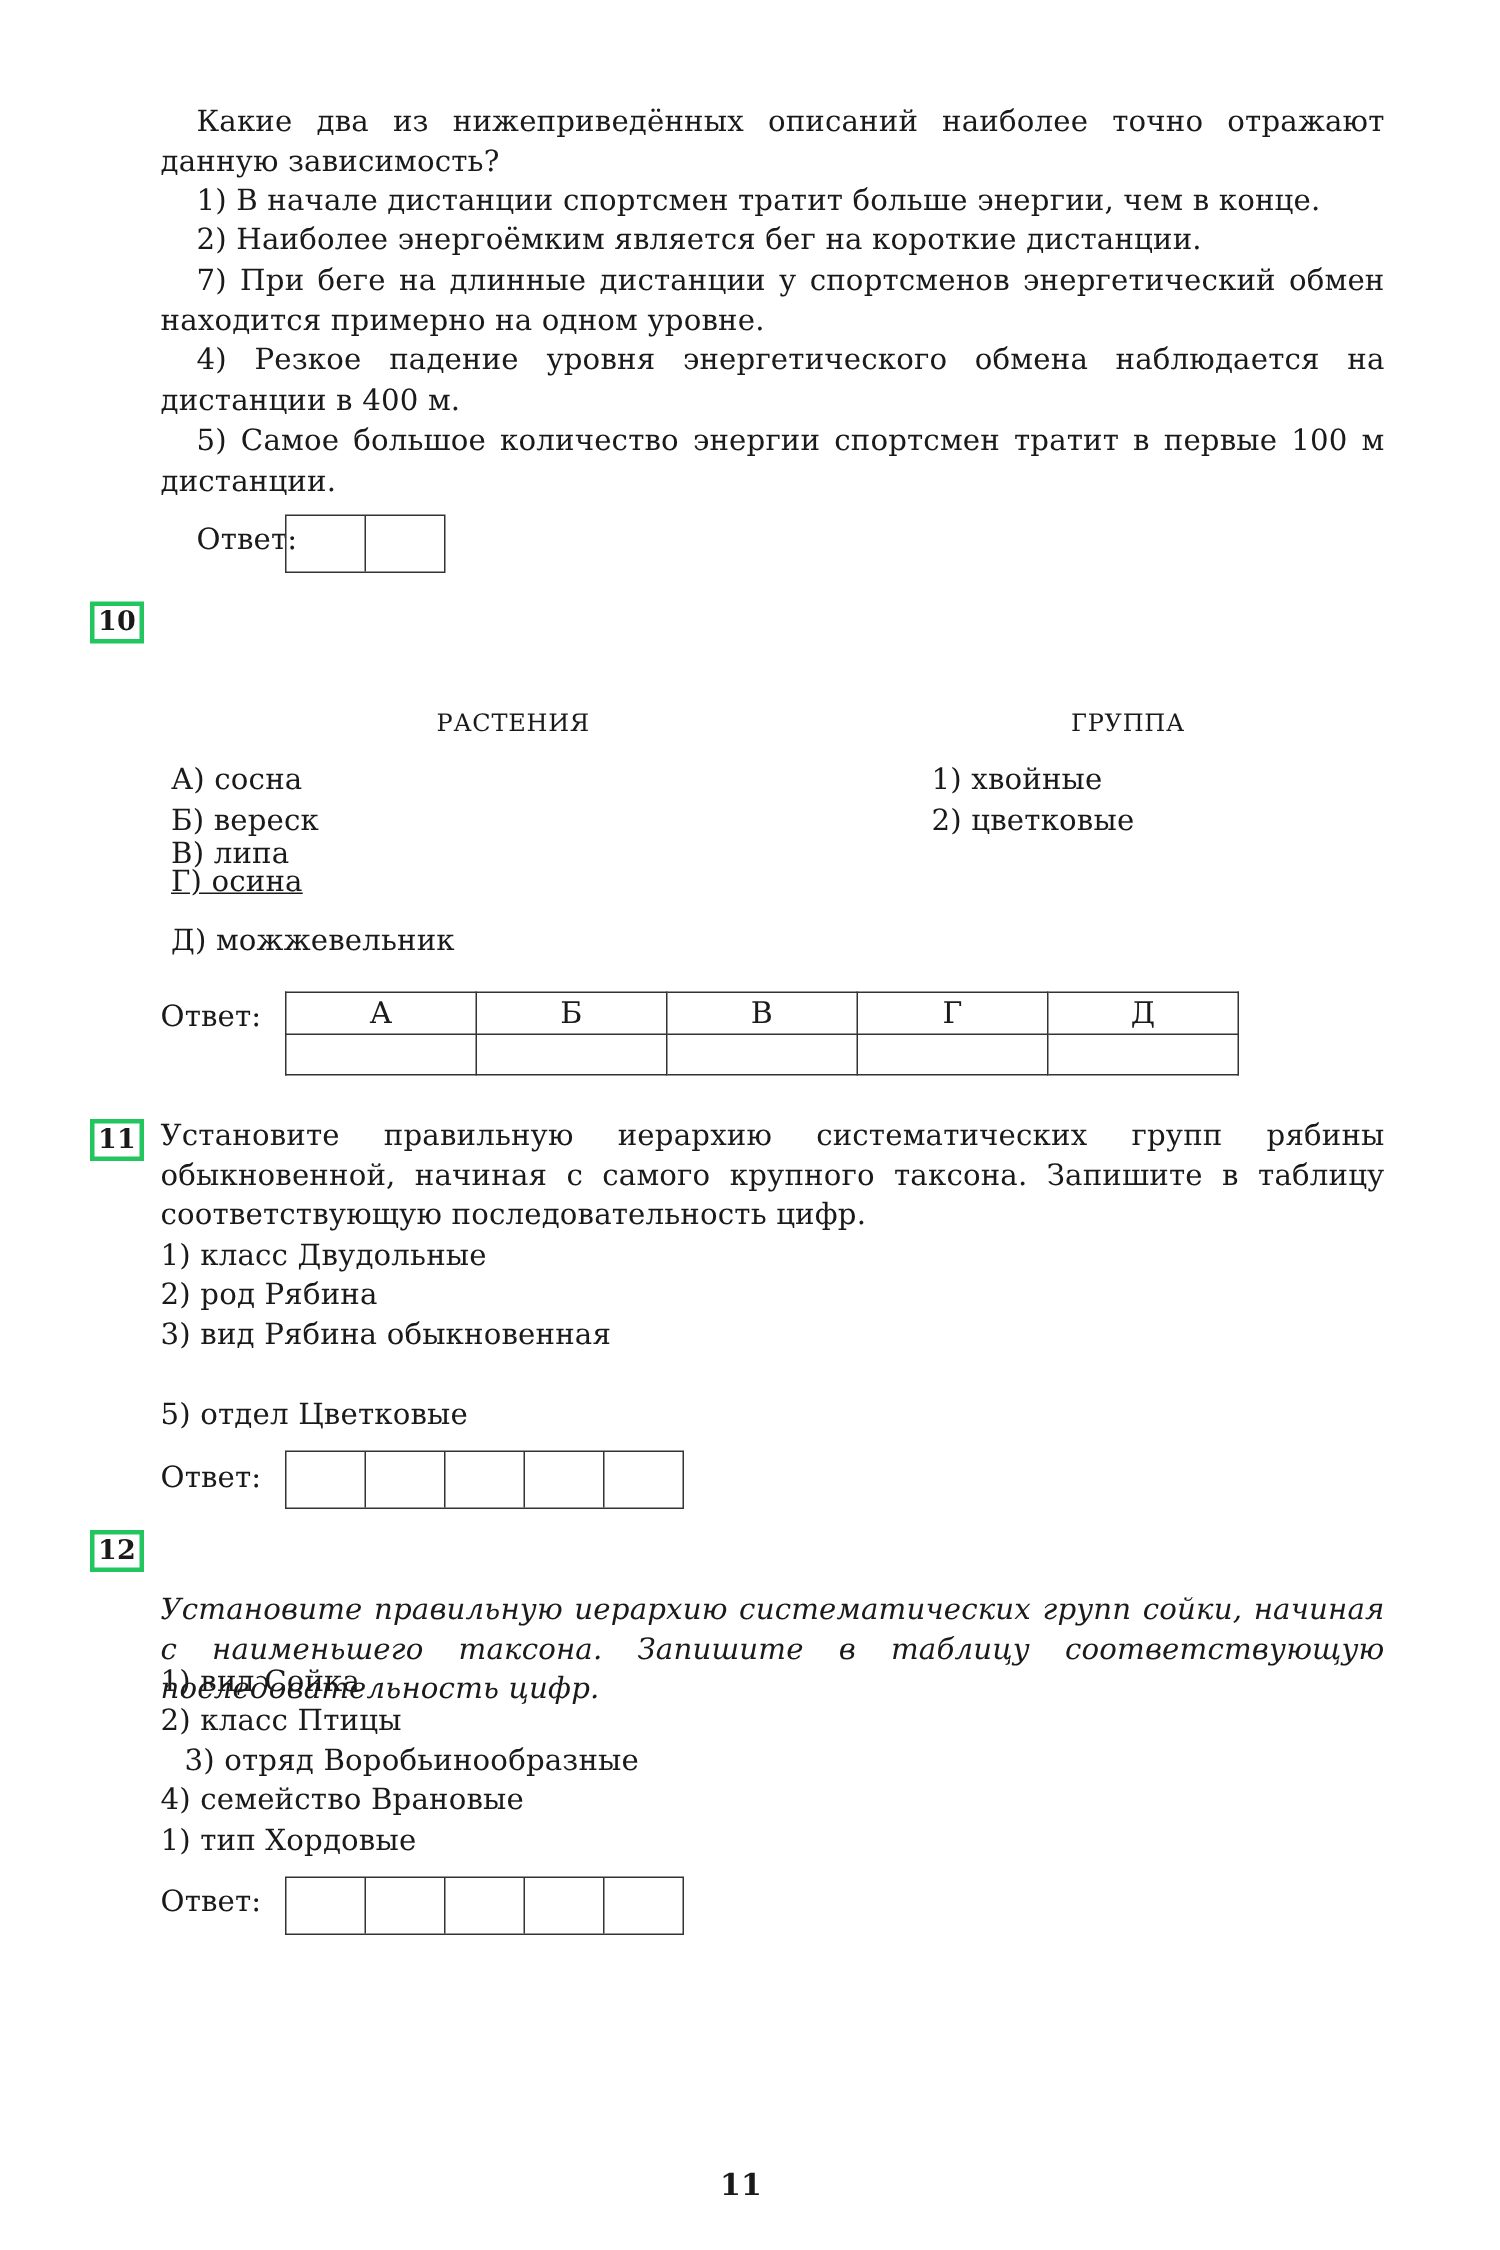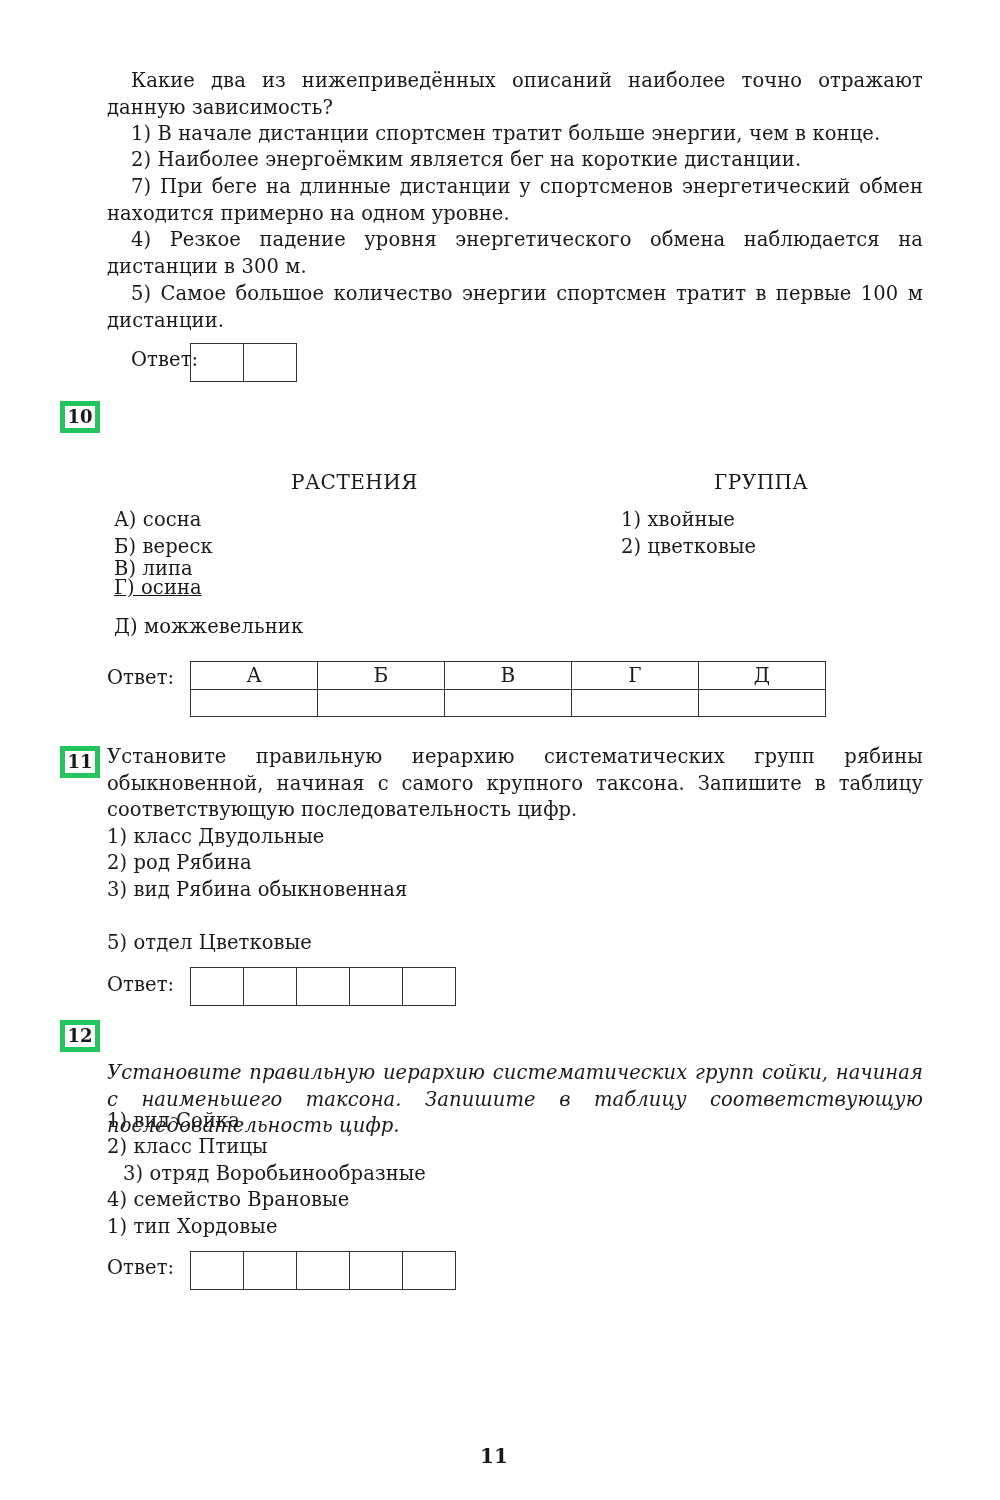--- a/index.html
+++ b/index.html
@@ -8,48 +8,48 @@
     font-family: "DejaVu Serif", "Liberation Serif", serif;
     color: #1a1a1a;
   }
   .page { position: absolute; left: 0; top: 0; width: 1000px; height: 1500px; }
   .txt { font-size: 19.5px; line-height: 26.6px; letter-spacing: 0.1px; }
   .para { position: absolute; left: 107px; width: 816px; text-align: justify; }
   .indent { text-indent: 24px; }
   .opt { position: absolute; white-space: nowrap; }
   .qnum {
     position: absolute; left: 60px; width: 30px; height: 22px;
-    border: 5px solid #22c55e; font-weight: bold; font-size: 18px;
+    border: 3px solid #22c55e; font-weight: bold; font-size: 18px;
     text-align: center; line-height: 22px;
   }
   .answer-label { position: absolute; left: 107px; white-space: nowrap; }
   .cells { position: absolute; display: flex; border: 1.5px solid #333; }
   .cell { width: 52px; height: 37px; border-right: 1.5px solid #333; }
   .cell:last-child { border-right: none; }
   table.match {
     position: absolute; left: 190px; top: 661px; width: 636px;
     border-collapse: collapse;
   }
   table.match td {
     border: 1.5px solid #333; height: 26px; text-align: center;
     font-size: 20px; padding: 0; width: 127px;
   }
   .pagenum { position: absolute; left: 480px; top: 1443px; font-size: 20px; font-weight: bold; }
-  .heading { position: absolute; font-size: 20px; letter-spacing: 0.5px; }
+  .heading { position: absolute; font-size: 16px; letter-spacing: 0.5px; }
 </style>
 </head>
 <body>
 
 <div class="page txt">
 
   <div class="para indent" style="top:68px;">Какие два из нижеприведённых описаний наиболее точно отражают данную зависимость?</div>
   <div class="para indent" style="top:121px;">1) В начале дистанции спортсмен тратит больше энергии, чем в конце.</div>
   <div class="para indent" style="top:147px;">2) Наиболее энергоёмким является бег на короткие дистанции.</div>
   <div class="para indent" style="top:174px;">7) При беге на длинные дистанции у спортсменов энергетический обмен находится примерно на одном уровне.</div>
-  <div class="para indent" style="top:227px;">4) Резкое падение уровня энергетического обмена наблюдается на дистанции в 300 м.</div>
+  <div class="para indent" style="top:227px;">4) Резкое падение уровня энергетического обмена наблюдается на дистанции в 400 м.</div>
   <div class="para indent" style="top:281px;">5) Самое большое количество энергии спортсмен тратит в первые 100 м дистанции.</div>
 
   <div class="answer-label" style="left:131px; top:347px;">Ответ:</div>
   <div class="cells" style="left:190px; top:343px;">
     <div class="cell"></div>
     <div class="cell"></div>
   </div>
 
   <div class="qnum" style="top:401px;">10</div>
 

